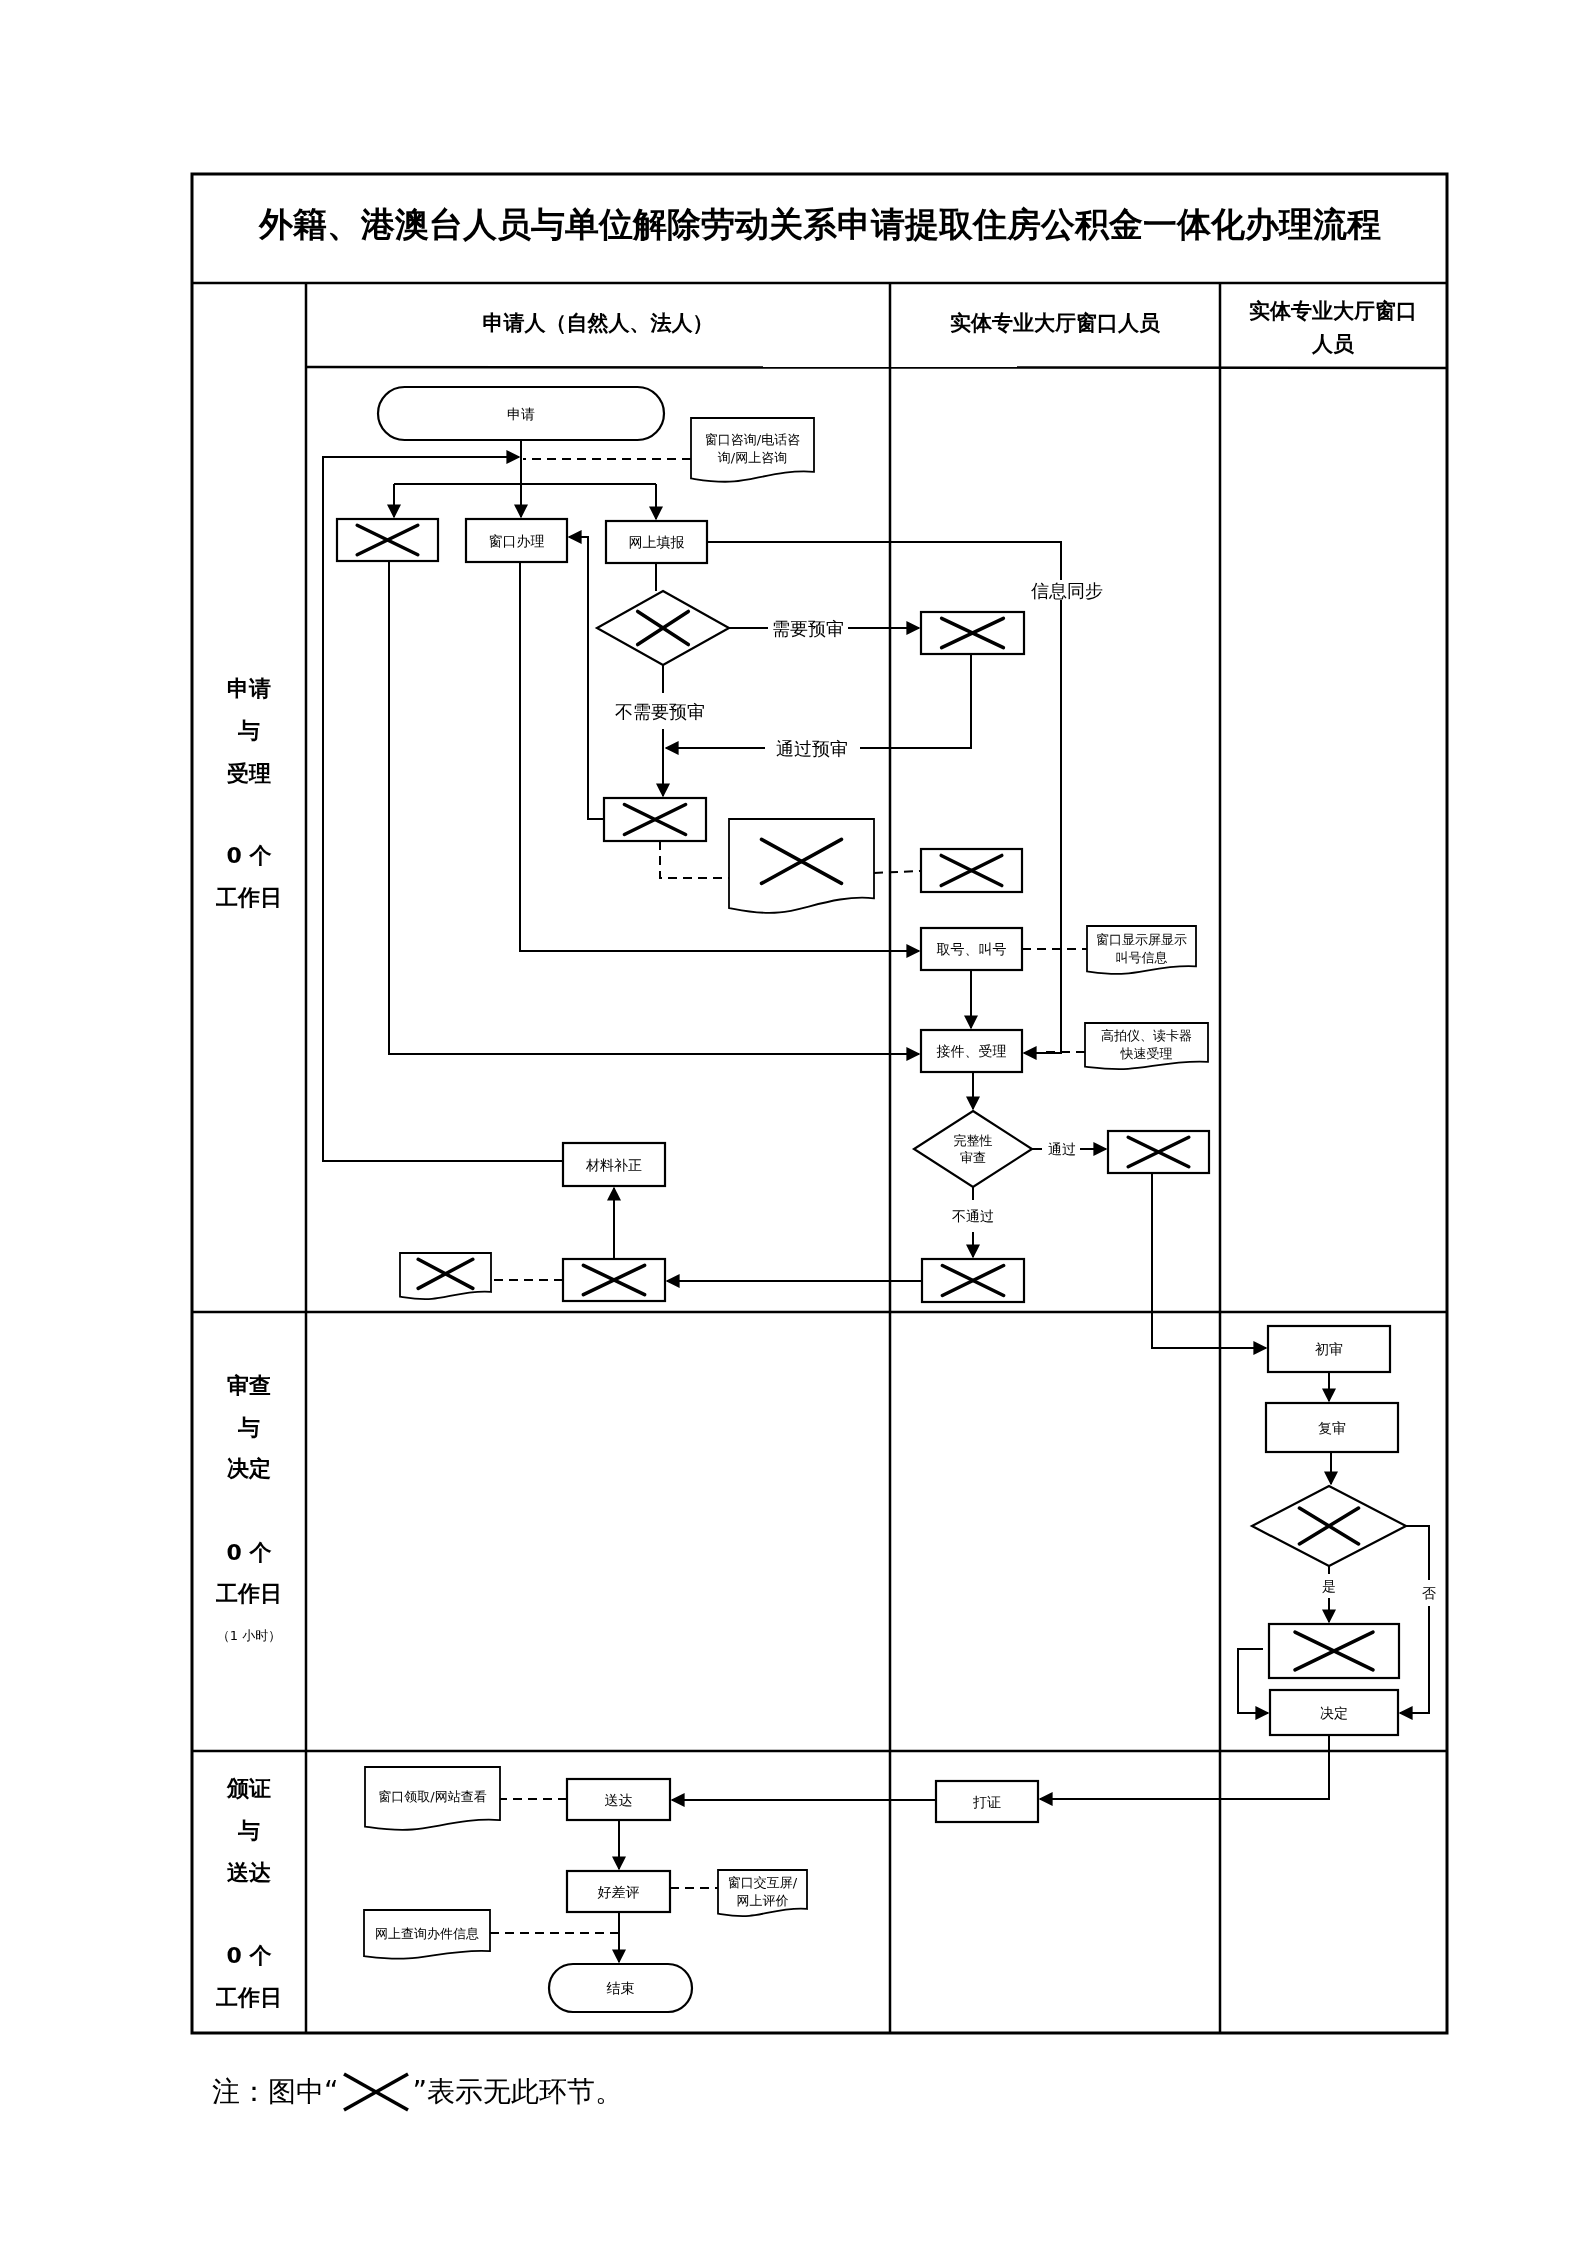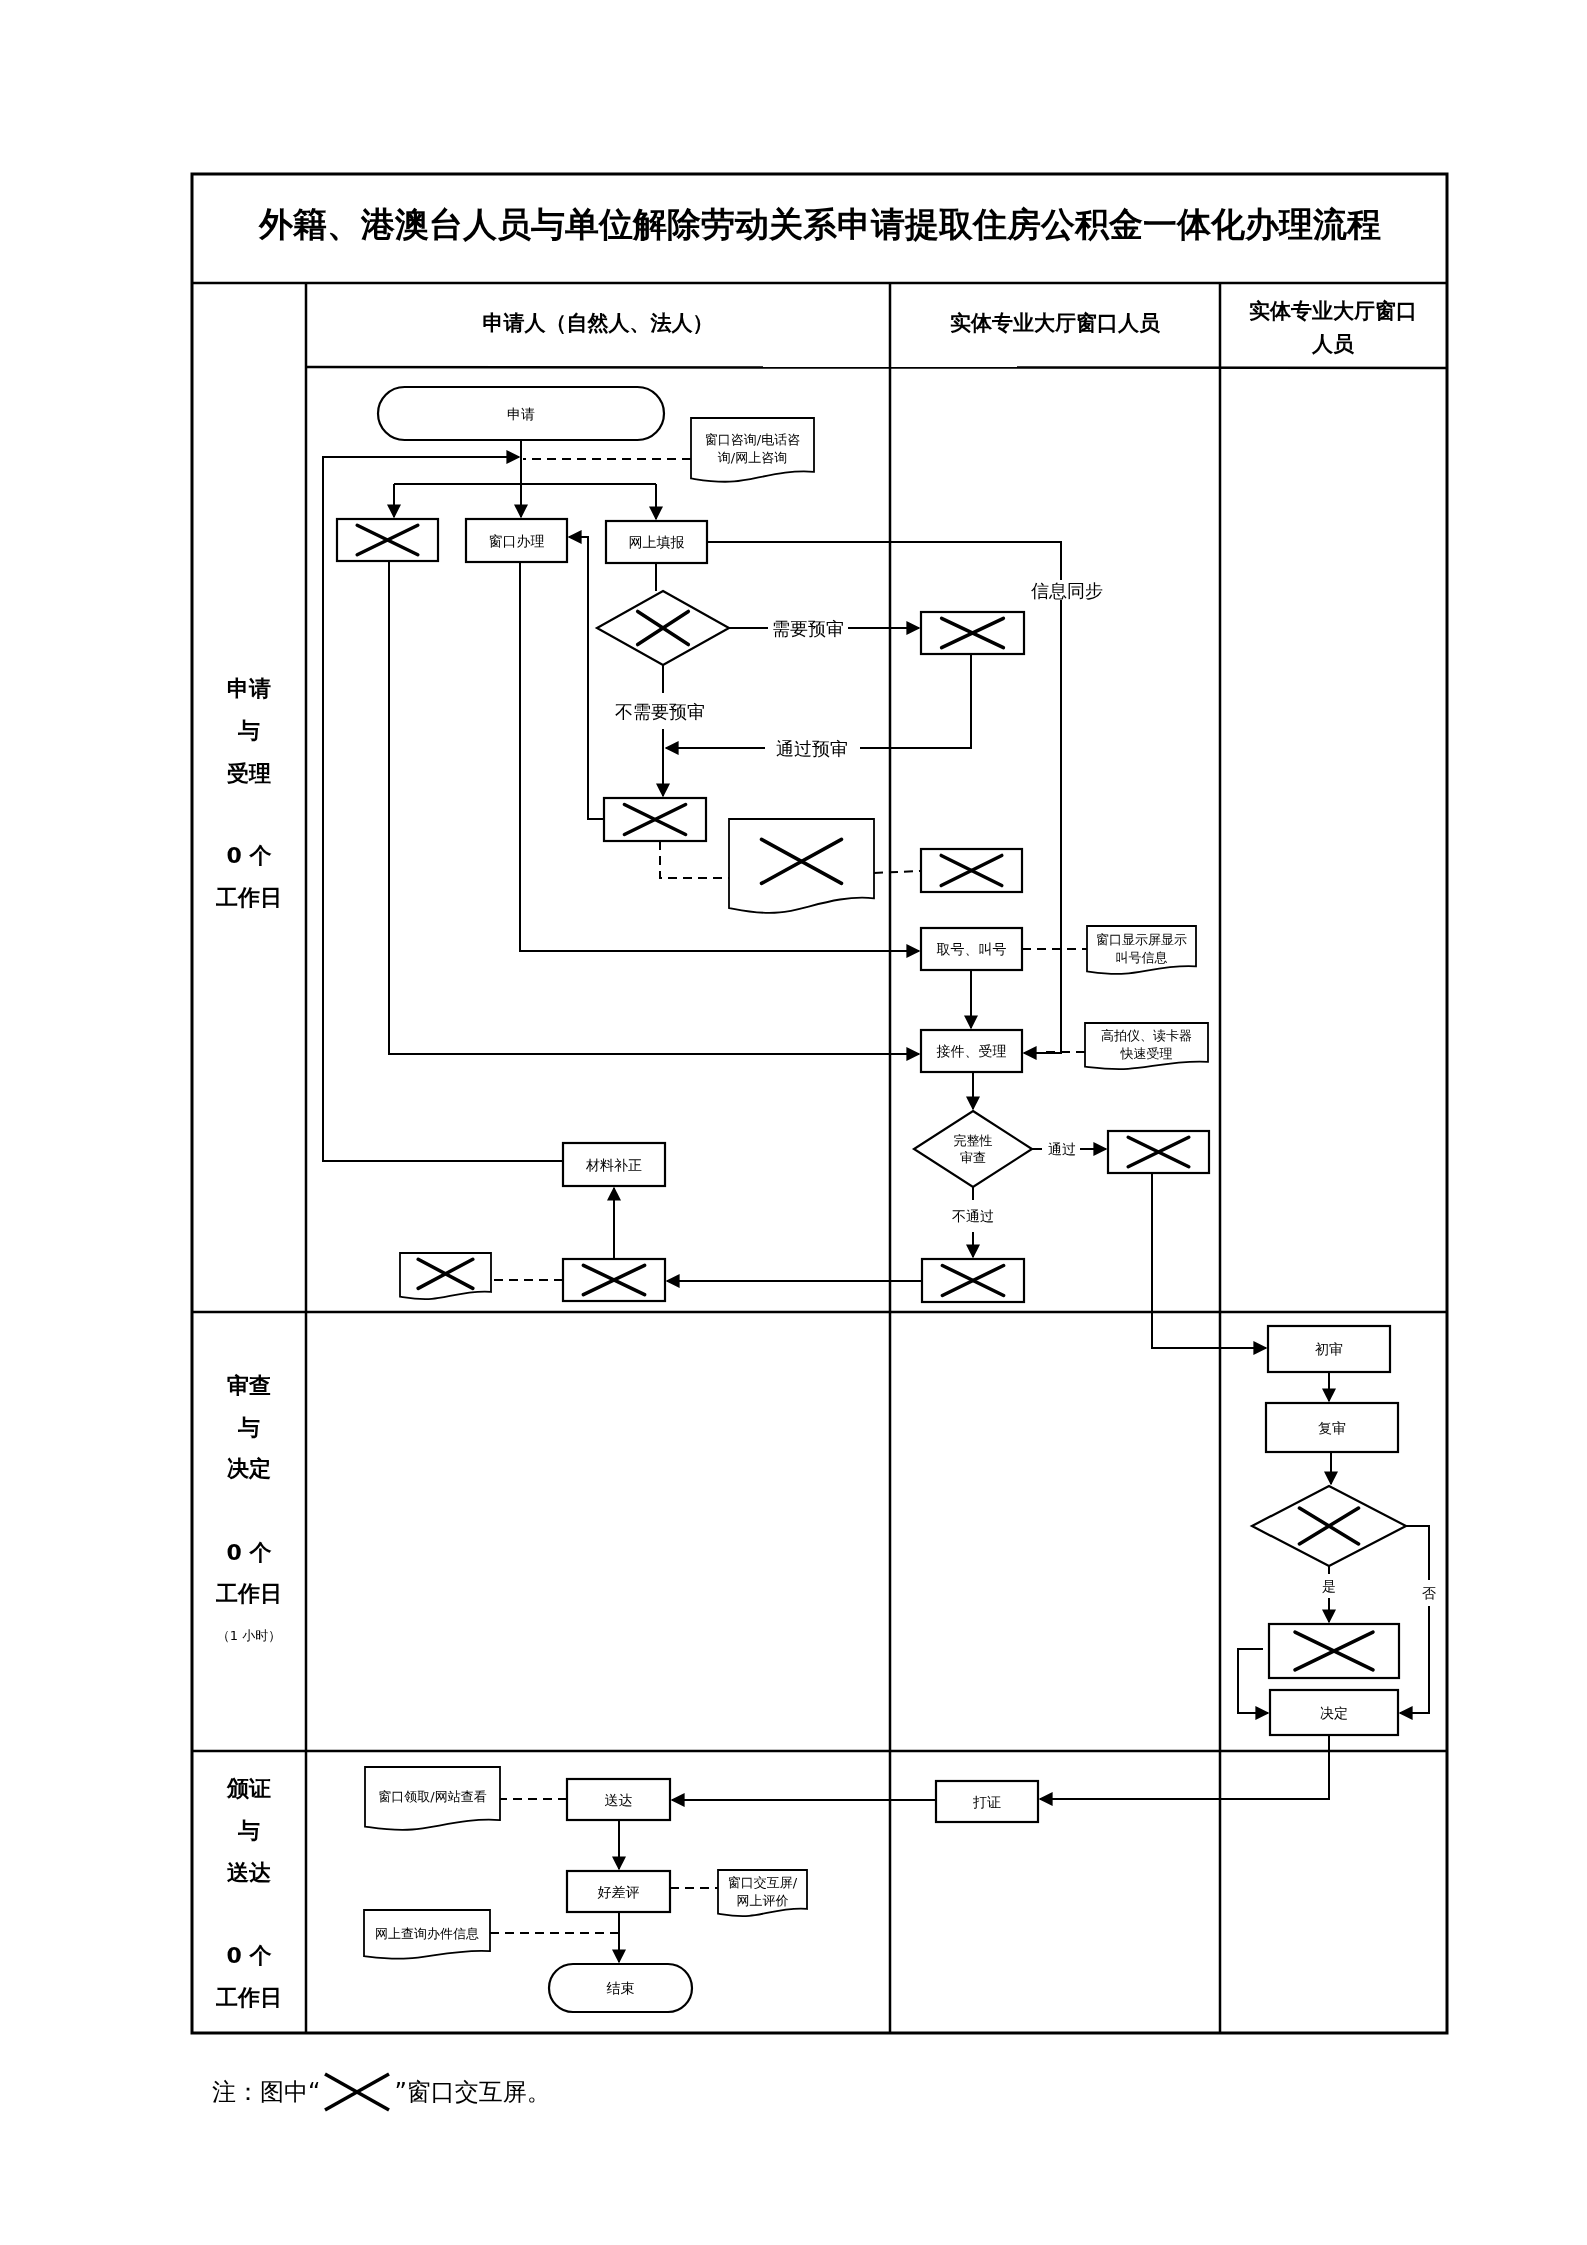--- a/index.html
+++ b/index.html
@@ -6,21 +6,21 @@
   body { width: 1587px; height: 2245px; position: relative; overflow: hidden;
          font-family: "DejaVu Sans", "Liberation Sans", sans-serif; color: #000; }
   #canvas { position: absolute; left: 0; top: 0; }
   .title-text { font-family: "DejaVu Sans", sans-serif; font-weight: bold; font-size: 34px; }
   .hdr-text { font-family: "DejaVu Sans", sans-serif; font-weight: bold; font-size: 21px; }
   .lane-text { font-family: "DejaVu Sans", sans-serif; font-weight: bold; font-size: 22px; }
   .lane-small { font-family: "DejaVu Sans", sans-serif; font-size: 13px; }
   .node-small { font-family: "DejaVu Sans", sans-serif; font-size: 14px; }
   .doc-text { font-family: "DejaVu Sans", sans-serif; font-size: 13px; }
   .edge-text { font-family: "DejaVu Sans", sans-serif; font-size: 18px; }
-  .note { position: absolute; left: 212px; top: 2070px; font-size: 24px;
+  .note { position: absolute; left: 212px; top: 2070px; font-size: 28px;
           font-family: "DejaVu Sans", sans-serif; display: flex; align-items: center; }
   .note svg { margin: 0 2px; }
 </style>
 </head>
 <body>
 
 <svg id="canvas" width="1587" height="2245" viewBox="0 0 1587 2245" xmlns="http://www.w3.org/2000/svg">
   <defs>
     <marker id="arr" viewBox="0 0 10 10" refX="9" refY="5" markerWidth="9" markerHeight="9" markerUnits="userSpaceOnUse" orient="auto">
       <path d="M0,0 L10,5 L0,10 z" fill="#000"></path>
@@ -296,14 +296,14 @@
       <text x="1429" y="1593" text-anchor="middle" dominant-baseline="central" class="node-small">否</text>
     </g>
 </svg>
 
 <div class="note">
   <span>注：图中“</span>
   <svg width="70" height="44" viewBox="0 0 70 44">
     <line x1="3" y1="40" x2="67" y2="4" stroke="#000" stroke-width="3.5"></line>
     <line x1="3" y1="4" x2="67" y2="40" stroke="#000" stroke-width="3.5"></line>
   </svg>
-  <span>”窗口交互屏。</span>
+  <span>”表示无此环节。</span>
 </div>
 
 </body></html>

